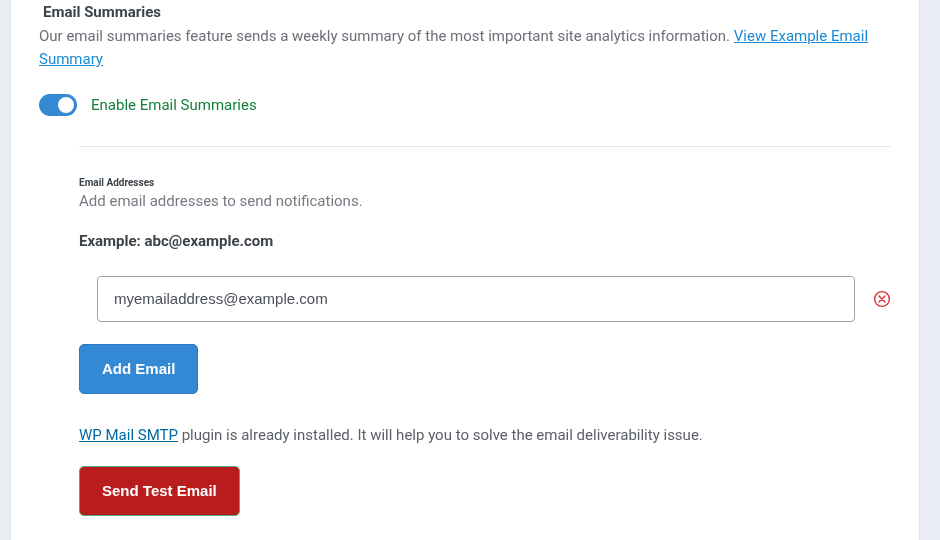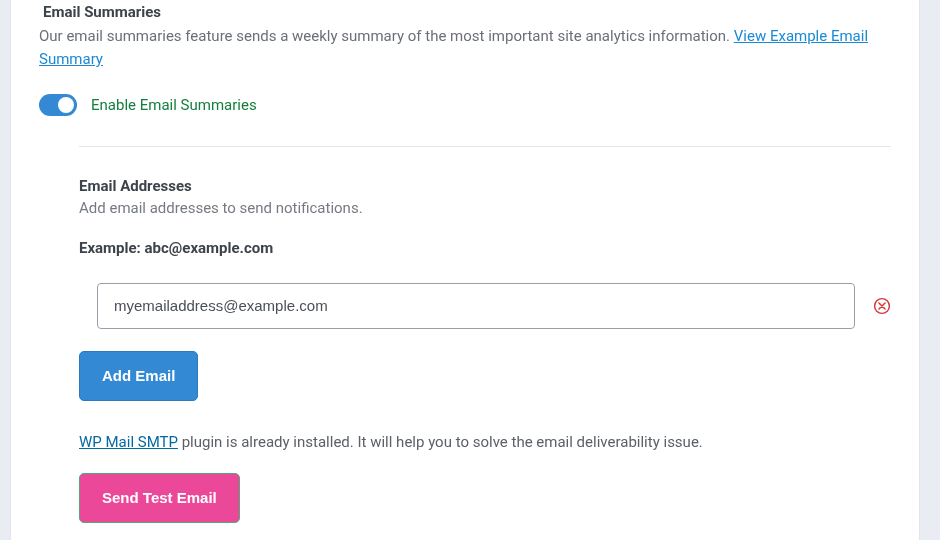--- a/index.html
+++ b/index.html
@@ -77,21 +77,21 @@
   }
   .divider {
     height: 1px;
     background: #e6e6e6;
     width: 100%;
     margin-bottom: 30px;
   }
   .sub-heading {
     font-weight: 700;
     margin: 0 0 4px 0;
-    font-size: 15px;
+    font-size: 10px;
   }
   .sub-desc {
     color: #767b83;
     margin: 0 0 22px 0;
     font-size: 15px;
   }
   .example {
     font-weight: 700;
     margin: 0 0 26px 0;
     font-size: 15px;
@@ -131,21 +131,21 @@
     padding: 0 22px;
     font-size: 15px;
   }
   .btn-blue {
     background: #3389d4;
     color: #fff;
     height: 50px;
     border: 1px solid #2b7ac0;
   }
   .btn-green {
-    background: #ec4899;
+    background: #b91c1c;
     color: #fff;
     height: 50px;
     border: 1px solid #51aa7a;
   }
   .smtp-line {
     margin: 32px 0 22px 0;
     color: #5c6068;
     font-size: 15px;
   }
   .smtp-link {

